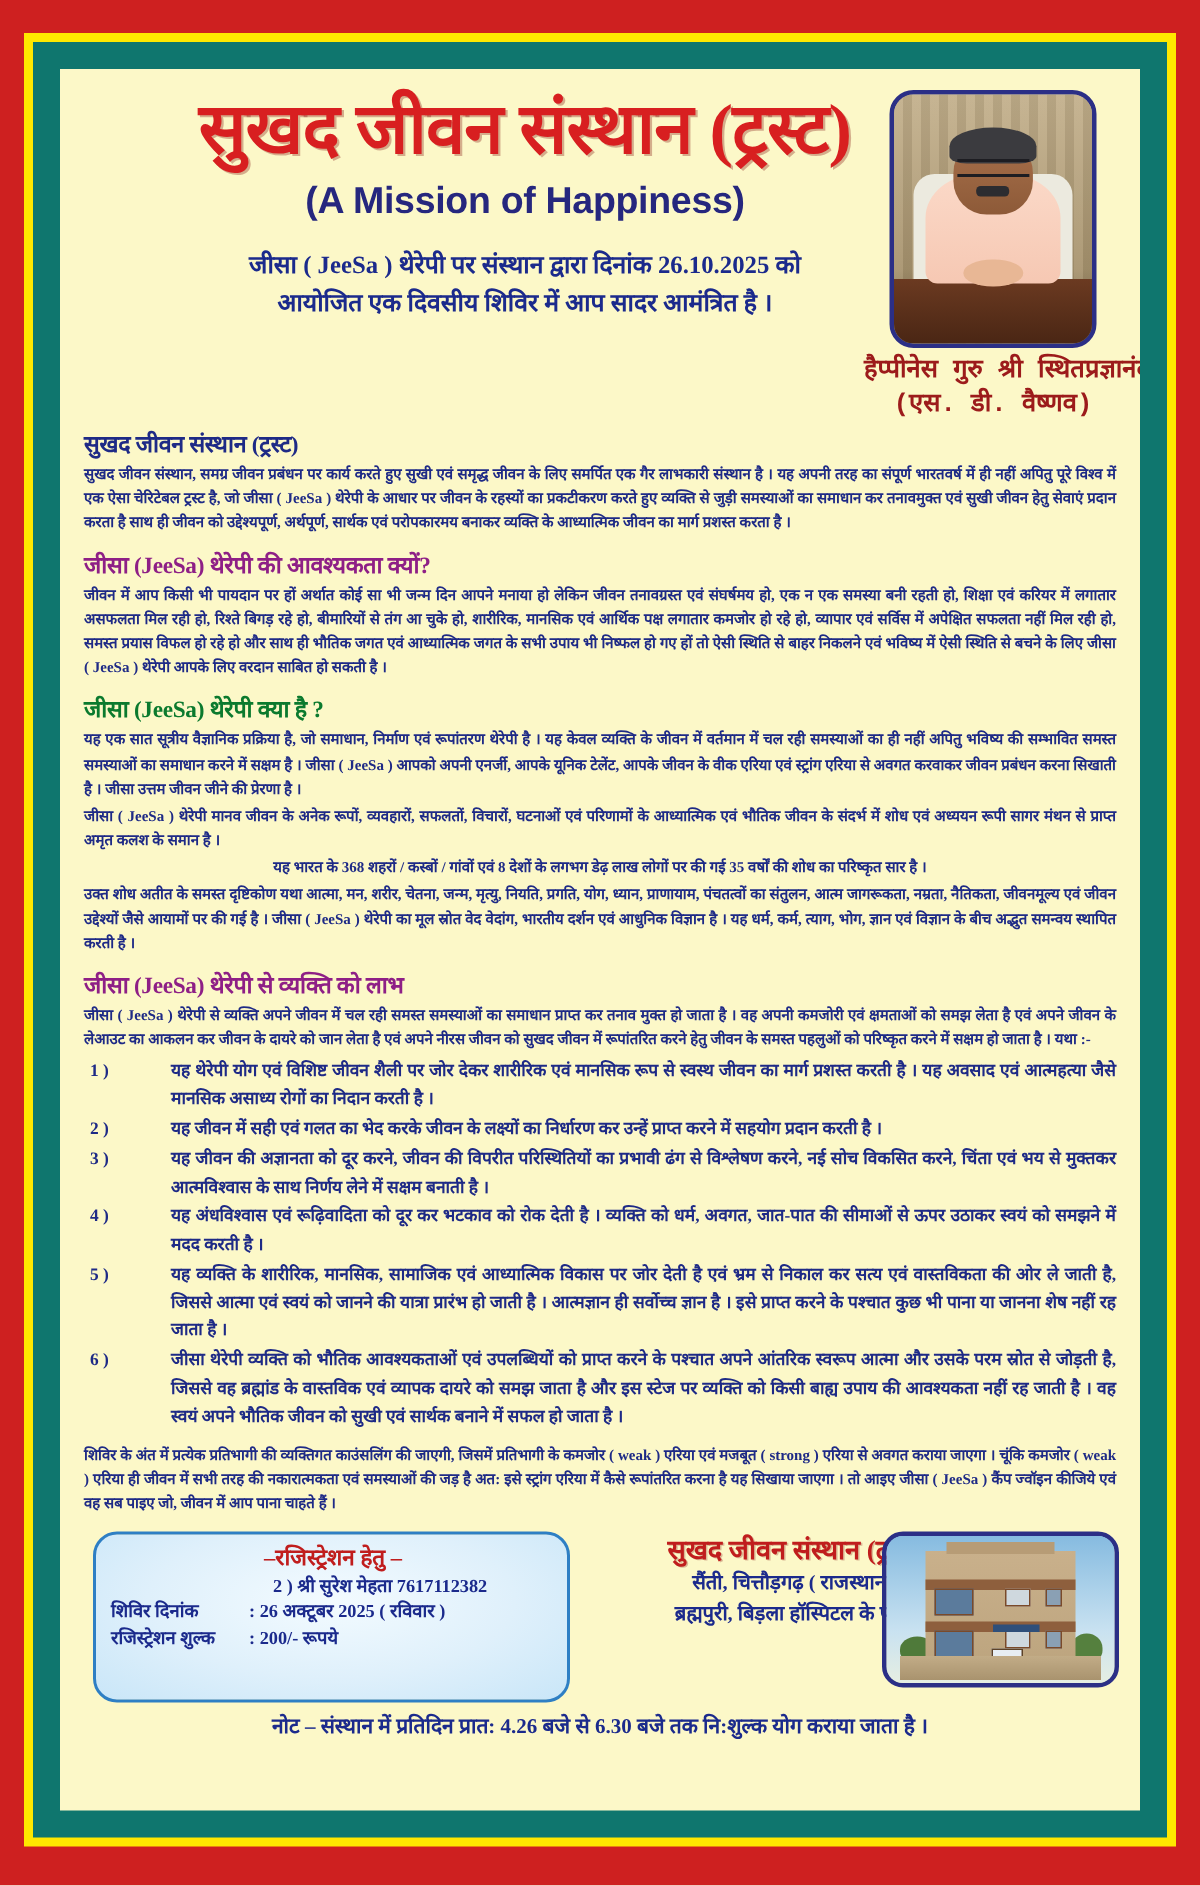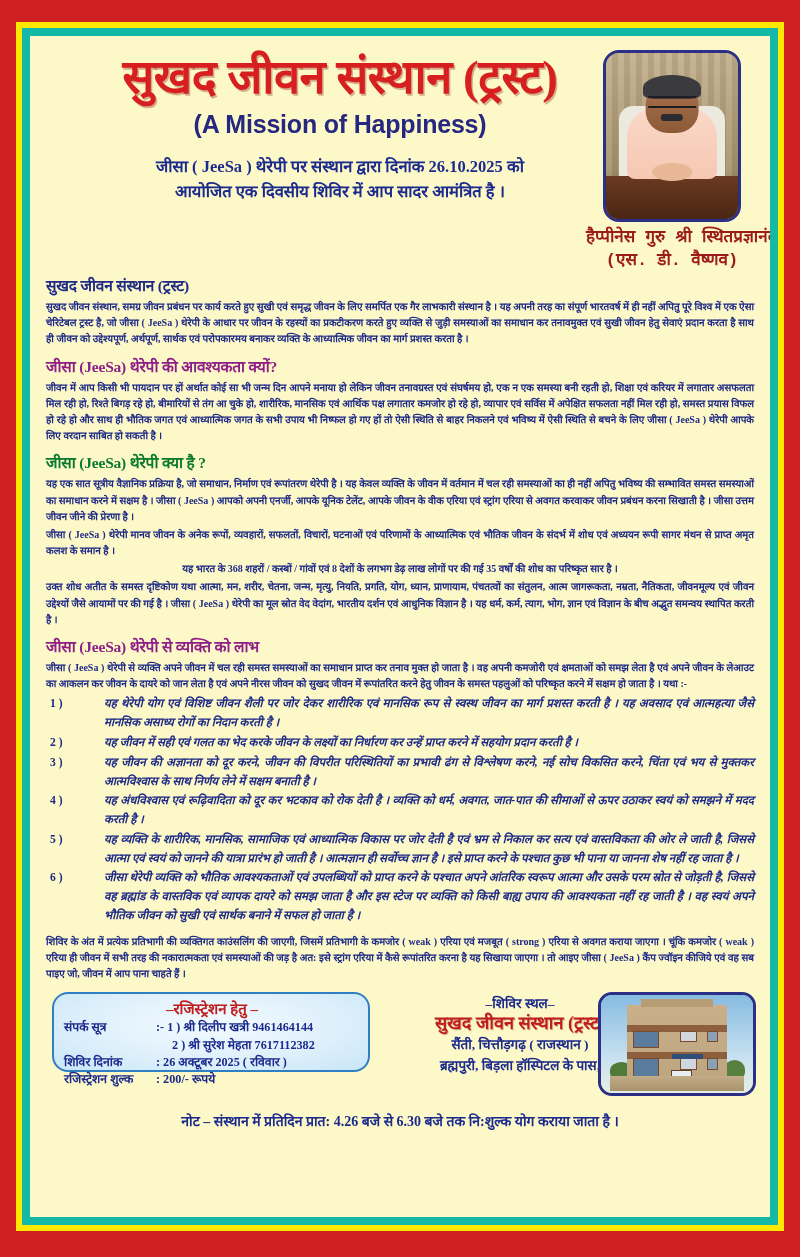--- a/index.html
+++ b/index.html
@@ -22,22 +22,22 @@
   }
   .yellow-band {
     width: 100%;
     height: 100%;
     background: #ffe800;                 
     padding: 6px;
   }
   .red-hairline {
     width: 100%;
     height: 100%;
-    background: #14b8a6;                 
-    padding: 8px;
+    background: #0f766e;                 
+    padding: 18px;
   }
   .cream {
     position: relative;
     width: 100%;
     height: 100%;
     background: #fcf8c8;                 
     padding: 6px 10px 4px 10px;
     overflow: hidden;
   }
 
@@ -197,34 +197,34 @@
     font-weight: bold;
     color: #1e2a86;
     line-height: 1.62;
     margin-bottom: 1px;
   }
   .benefit-num {
     width: 58px;
     flex: 0 0 58px;
     padding-left: 4px;
   }
-  .benefit-txt { flex: 1; text-align: justify; font-style: italic; }
+  .benefit-txt { flex: 1; text-align: justify; }
 
   .closing { margin-top: 8px; }
 
   
   .bottom {
     position: relative;
     margin-top: 10px;
     height: 112px;
   }
   .reg-box {
     position: absolute;
     left: 12px; top: 0;
-    width: 318px; height: 80px;
+    width: 318px; height: 114px;
     background: radial-gradient(ellipse at 50% 40%, #f3fbff 0%, #dff0fb 55%, #c9e6f8 100%);
     border: 2.5px solid #2e7fc4;
     border-radius: 16px;
     padding: 4px 8px 4px 10px;
   }
   .reg-title {
     text-align: center;
     font-family: "Liberation Serif", "DejaVu Serif", serif;
     font-size: 15px;
     font-weight: bold;
@@ -410,39 +410,34 @@
           </div>
 
           <div class="para closing">शिविर के अंत में प्रत्येक प्रतिभागी की व्यक्तिगत काउंसलिंग की जाएगी, जिसमें प्रतिभागी के कमजोर ( weak ) एरिया एवं मजबूत ( strong ) एरिया से अवगत कराया जाएगा । चूंकि कमजोर ( weak ) एरिया ही जीवन में सभी तरह की नकारात्मकता एवं समस्याओं की जड़ है अत: इसे स्ट्रांग एरिया में कैसे रूपांतरित करना है यह सिखाया जाएगा । तो आइए जीसा ( JeeSa ) कैंप ज्वॉइन कीजिये एवं वह सब पाइए जो, जीवन में आप पाना चाहते हैं ।</div>
         </div>
 
         <div class="bottom">
 
           <div class="reg-box">
             <div class="reg-title">–रजिस्ट्रेशन हेतु –</div>
             <div class="reg-row">
-              <div class="reg-label">संपर्क सूत्र</div>
-              <div class="reg-val">:-  1 ) श्री दिलीप खत्री 9461464144</div>
-            </div>
-            <div class="reg-row">
               <div class="reg-label"></div>
               <div class="reg-val indent">2 ) श्री सुरेश मेहता 7617112382</div>
             </div>
             <div class="reg-row">
               <div class="reg-label">शिविर दिनांक</div>
               <div class="reg-val">: 26 अक्टूबर 2025 ( रविवार )</div>
             </div>
             <div class="reg-row">
               <div class="reg-label">रजिस्ट्रेशन शुल्क</div>
               <div class="reg-val">: 200/- रूपये</div>
             </div>
           </div>
 
           <div class="venue">
-            <div class="venue-kicker">–शिविर स्थल–</div>
             <div class="venue-name">सुखद जीवन संस्थान (ट्रस्ट)</div>
             <div class="venue-addr" style="margin-top:0">सैंती, चित्तौड़गढ़ ( राजस्थान )</div>
             <div class="venue-addr">ब्रह्मपुरी, बिड़ला हॉस्पिटल के पास,</div>
           </div>
 
           <div class="bldg-photo">
             <div class="b-sky"></div>
             <div class="b-tree-l"></div>
             <div class="b-tree-r"></div>
             <div class="b-main"></div>

